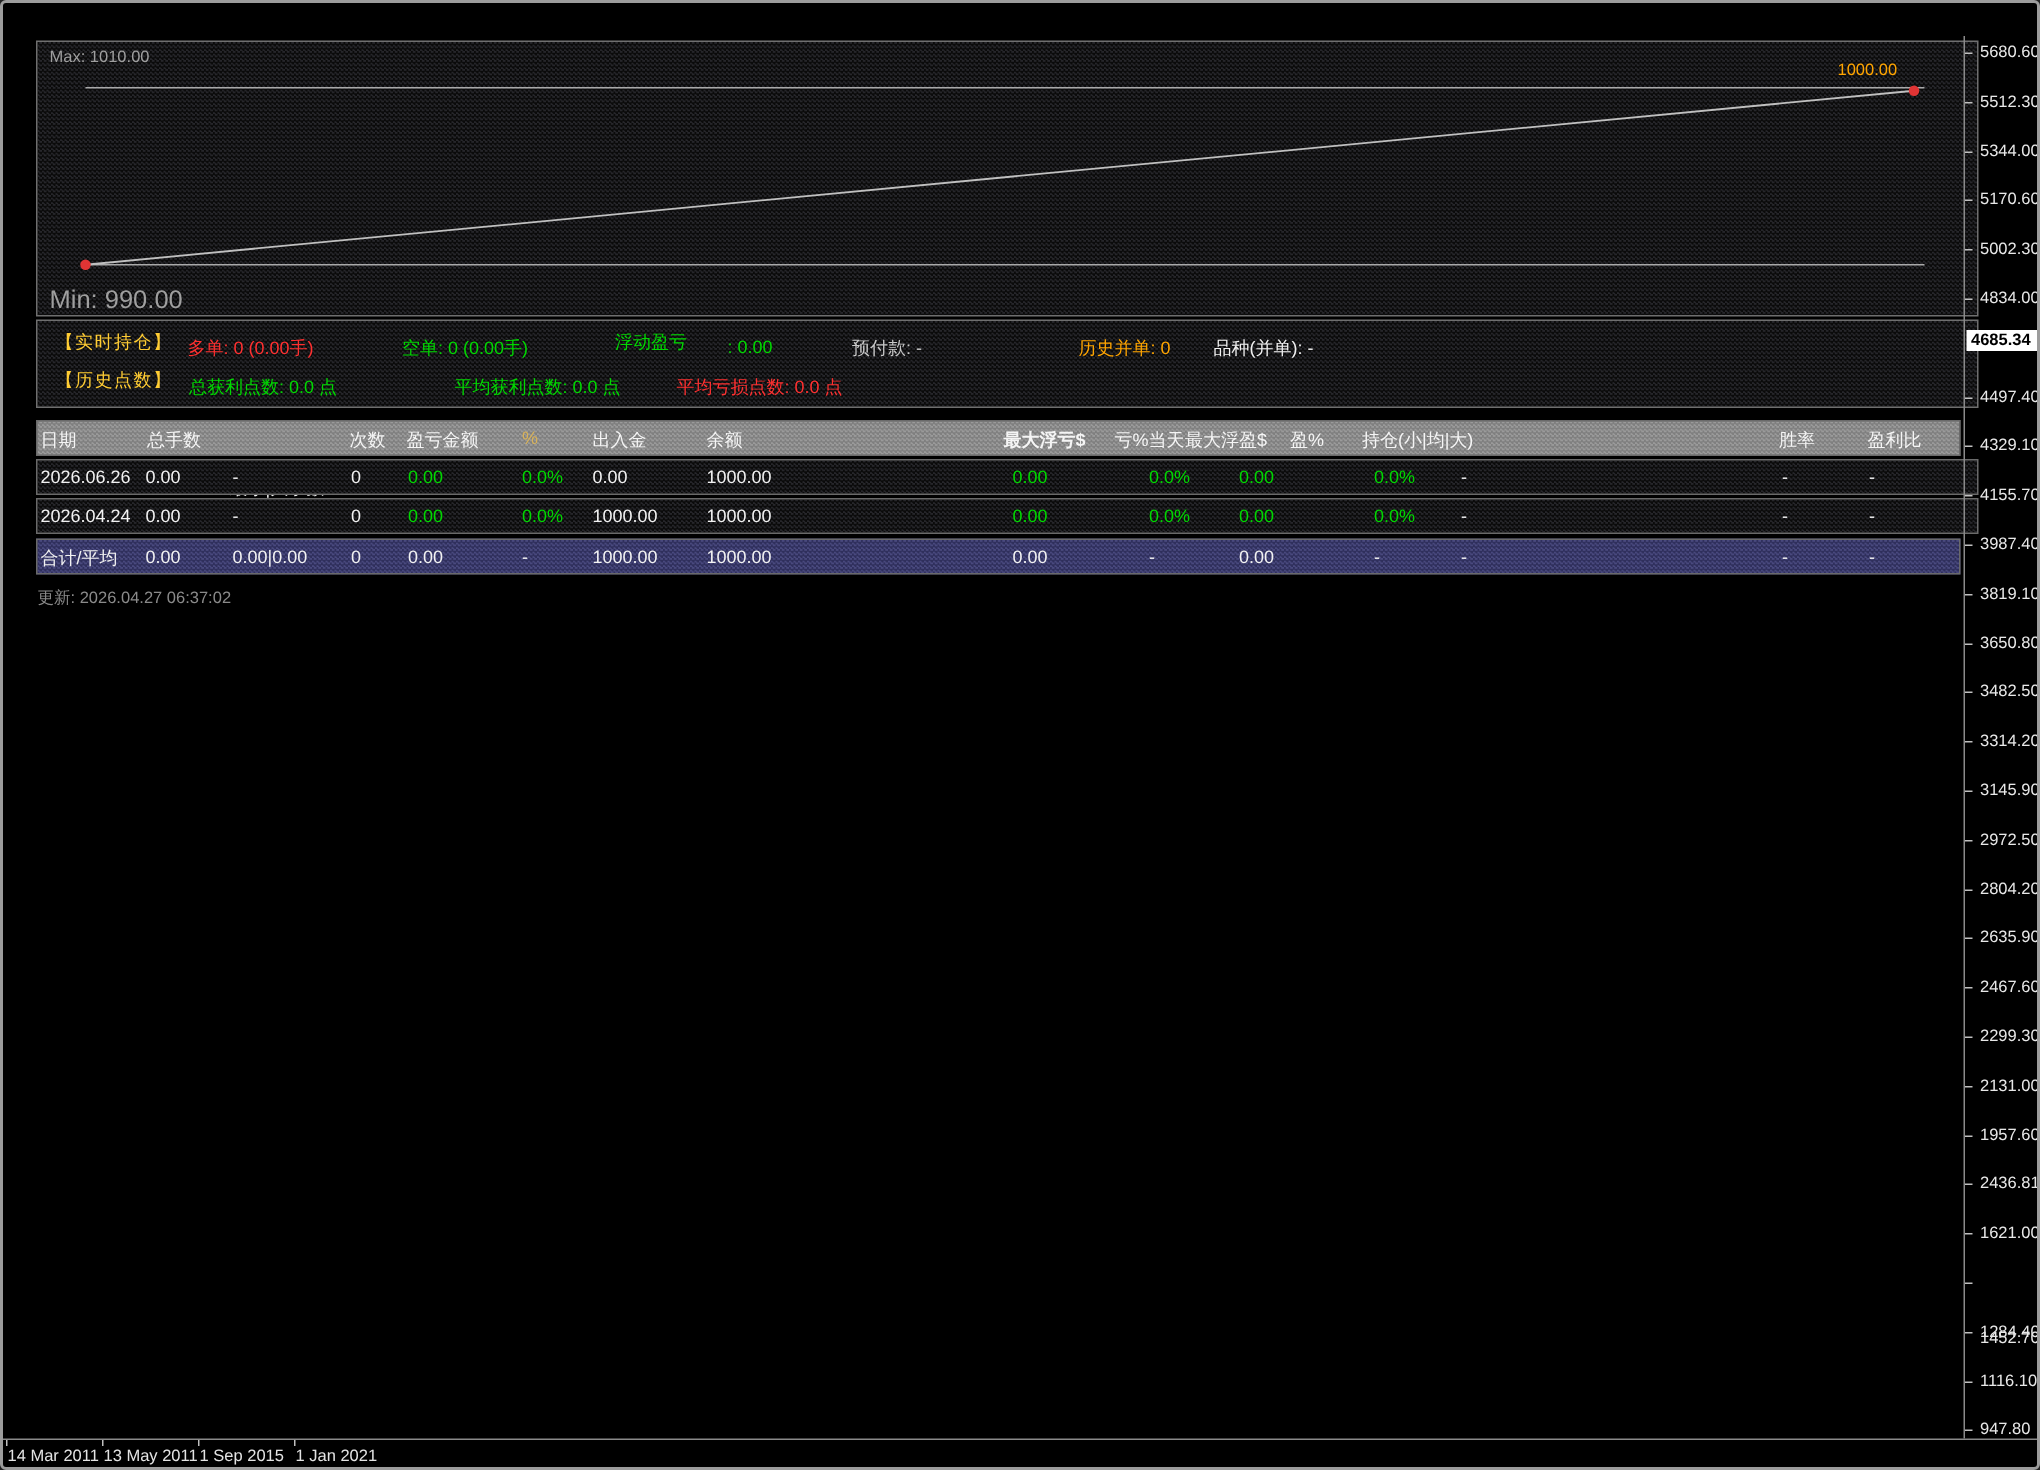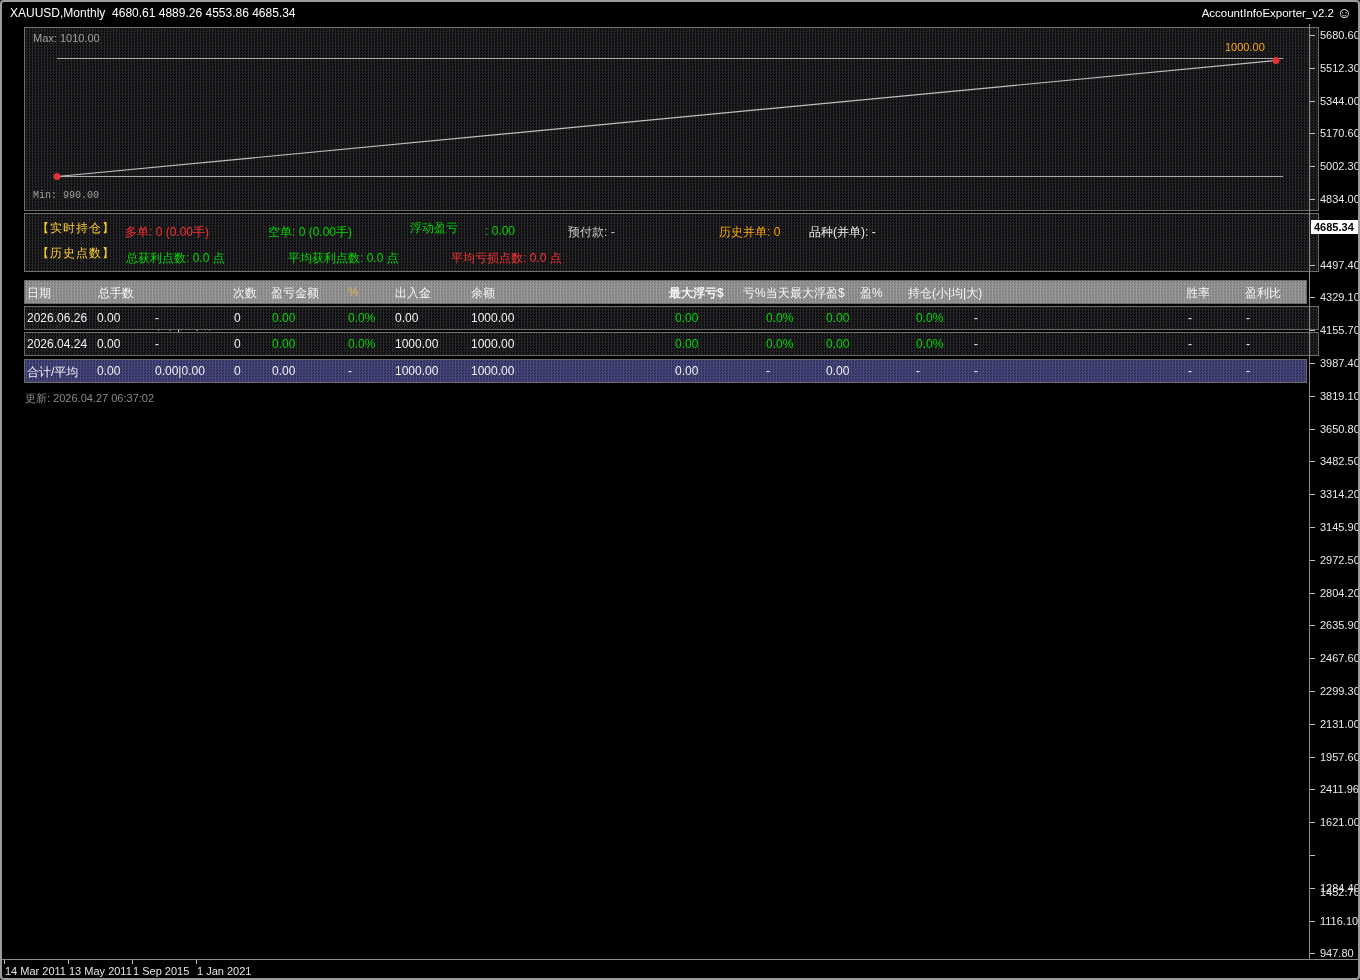--- a/index.html
+++ b/index.html
@@ -10,34 +10,34 @@
   .dither{background-color:#0a0a0a;background-image:conic-gradient(#26262a 25%,transparent 0 50%,#26262a 0 75%,transparent 0);background-size:3px 3px;padding-left:12px;}
   
   .topbar{left:0;top:0;width:100%;height:22px;}
   .sym{left:8px;top:4px;font-size:12px;color:#ffffff;white-space:pre;}
   .indname{right:24px;top:5px;font-size:11.5px;color:#ffffff;}
   .smiley{right:6px;top:2px;font-size:15px;color:#ffffff;cursor:pointer;}
   
   .graph-panel{left:22px;top:25px;width:1281px;height:182px;border:1px solid #6f6f6f;}
   .graph-panel svg{position:absolute;left:0;top:0;}
   .maxlab{left:8px;top:4px;font-size:11px;color:#9f9f9f;}
-  .minlab{left:8px;top:162px;font-size:10px;color:#9f9f9f;font-family:Liberation Mono, monospace;}
+  .minlab{left:8px;top:162px;font-size:17px;color:#9f9f9f;}
   .endlab{left:1200px;top:13px;font-size:11px;color:#ffa500;}
   
   .info-panel{left:22px;top:211px;width:1281px;height:57px;border:1px solid #6f6f6f;}
   .info-panel span{position:absolute;font-size:12px;white-space:pre;}
   .bracket{font-size:15px;color:#ffcc33;letter-spacing:1px;}
   .big-green{font-size:15px;color:#00d800;}
   .green{color:#00d800;} .red{color:#ff3030;} .orange{color:#ffa500;}
   .gray{color:#c8c8c8;} .white{color:#f0f0f0;}
   .i-bracket1{left:12px;top:6px;font-family:Liberation Mono, monospace;} .i-long{left:100px;top:10px;}
   .i-short{left:243px;top:10px;} .i-fpl{left:385px;top:6px;} .i-fplv{left:460px;top:10px;}
   .i-margin{left:543px;top:10px;} .i-hist{left:694px;top:10px;} .i-symm{left:784px;top:10px;}
   .i-bracket2{left:12px;top:31px;} .i-tpp{left:101px;top:36px;}
-  .i-app{left:263px;top:36px;text-align:right;} .i-alp{left:426px;top:36px;}
+  .i-app{left:278px;top:36px;text-align:right;} .i-alp{left:426px;top:36px;}
   
   .t-header{left:22px;top:278px;width:1281px;height:22px;border:1px solid #6a6a6a;
     background-color:#7f7f7f;background-image:conic-gradient(#9a9a9a 25%,transparent 0 50%,#9a9a9a 0 75%,transparent 0);background-size:3px 3px;}
   .t-row{left:22px;width:1281px;height:22px;border:1px solid #6a6a6a;}
   .t-row.total{background-color:#2f2f5c;background-image:conic-gradient(#49497e 25%,transparent 0 50%,#49497e 0 75%,transparent 0);background-size:3px 3px;}
   .t-header span,.t-row span{position:absolute;top:4px;font-size:12px;white-space:pre;color:#f5f5f5;}
   .updated{left:23px;top:389px;font-size:11px;color:#8a8a8a;}
   
   .price-axis{left:1307px;top:22px;width:51px;height:935px;border-left:1px solid #8a8a8a;}
   .ax-tick{position:absolute;left:0;width:5px;height:1px;background:#c0c0c0;}
@@ -47,25 +47,20 @@
   
   .time-axis{left:0;top:957px;width:1360px;height:21px;border-top:1px solid #8a8a8a;}
   .tx-tick{position:absolute;top:0;width:1px;height:4px;background:#c0c0c0;}
   .tx-lab{position:absolute;top:5px;font-size:11px;color:#e4e4e4;white-space:pre;}
 </style>
 </head>
 <body>
 
 <div class="window">
 
-  <div class="abs topbar">
-    <span class="abs sym">XAUUSD,Monthly  4680.61 4889.26 4553.86 4685.34</span>
-    <span class="abs indname">AccountInfoExporter_v2.2</span>
-    <span class="abs smiley">☺</span>
-  </div>
 
   <div class="abs graph-panel dither">
     <svg width="1279" height="180" viewBox="0 0 1279 180">
       <line x1="32" y1="30.5" x2="1258" y2="30.5" stroke="#aaaaaa" stroke-width="1"></line>
       <line x1="32" y1="148.5" x2="1258" y2="148.5" stroke="#aaaaaa" stroke-width="1"></line>
       <line x1="32" y1="148.5" x2="1251" y2="32.5" stroke="#c0c0c0" stroke-width="1.2"></line>
       <circle cx="32" cy="148.5" r="3.5" fill="#e03434"></circle>
       <circle cx="1251" cy="32.5" r="3.5" fill="#e03434"></circle>
     </svg>
     <span class="abs maxlab">Max: 1010.00</span>
@@ -200,21 +195,21 @@
       <div class="ax-lab" style="top: 595.4px;">2635.90</div>
       <div class="ax-tick" style="top: 634.2px;"></div>
       <div class="ax-lab" style="top: 628.2px;">2467.60</div>
       <div class="ax-tick" style="top: 667px;"></div>
       <div class="ax-lab" style="top: 661px;">2299.30</div>
       <div class="ax-tick" style="top: 699.8px;"></div>
       <div class="ax-lab" style="top: 693.8px;">2131.00</div>
       <div class="ax-tick" style="top: 732.6px;"></div>
       <div class="ax-lab" style="top: 726.6px;">1957.60</div>
       <div class="ax-tick" style="top: 765.4px;"></div>
-      <div class="ax-lab" style="top: 759.4px;">2411.96</div>
+      <div class="ax-lab" style="top: 759.4px;">2436.81</div>
       <div class="ax-tick" style="top: 798.2px;"></div>
       <div class="ax-lab" style="top: 792.2px;">1621.00</div>
       <div class="ax-tick" style="top: 831px;"></div>
       <div class="ax-lab" style="top: 825px; margin-top: 37px;">1452.70</div>
       <div class="ax-tick" style="top: 863.8px;"></div>
       <div class="ax-lab" style="top: 857.8px;">1284.40</div>
       <div class="ax-tick" style="top: 896.6px;"></div>
       <div class="ax-lab" style="top: 890.6px;">1116.10</div>
       <div class="ax-tick" style="top: 929.4px;"></div>
       <div class="ax-lab" style="top: 923.4px;">947.80</div>

